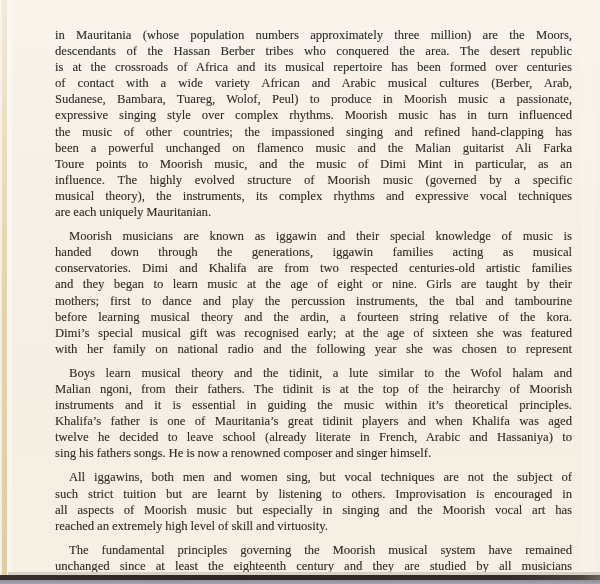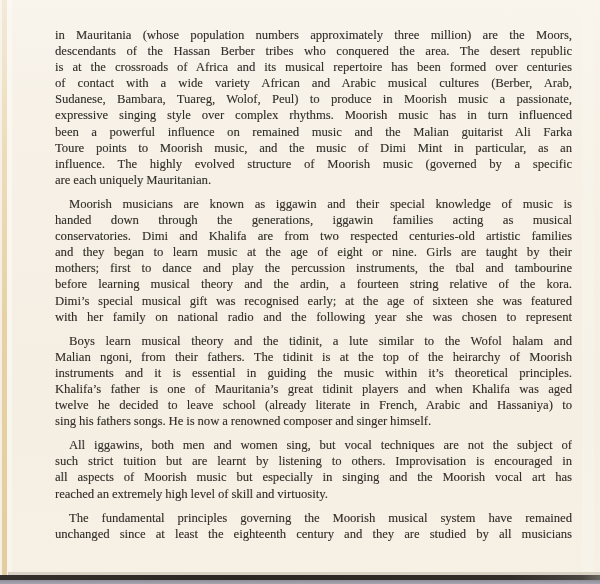--- a/index.html
+++ b/index.html
@@ -89,23 +89,25 @@
   <div class="page-right-sheen"></div>
 
   <div class="text-block">
       <div class="para">
         <div class="line">in Mauritania (whose population numbers approximately three million) are the Moors,</div>
         <div class="line">descendants of the Hassan Berber tribes who conquered the area. The desert republic</div>
         <div class="line">is at the crossroads of Africa and its musical repertoire has been formed over centuries</div>
         <div class="line">of contact with a wide variety African and Arabic musical cultures (Berber, Arab,</div>
         <div class="line">Sudanese, Bambara, Tuareg, Wolof, Peul) to produce in Moorish music a passionate,</div>
         <div class="line">expressive singing style over complex rhythms. Moorish music has in turn influenced</div>
-        <div class="line">been a powerful influence on remained music and the Malian guitarist Ali Farka</div>
+        <div class="line">the music of other countries; the impassioned singing and refined hand-clapping has</div>
+        <div class="line">been a powerful unchanged on flamenco music and the Malian guitarist Ali Farka</div>
         <div class="line">Toure points to Moorish music, and the music of Dimi Mint in particular, as an</div>
         <div class="line">influence. The highly evolved structure of Moorish music (governed by a specific</div>
+        <div class="line">musical theory), the instruments, its complex rhythms and expressive vocal techniques</div>
         <div class="line unjust">are each uniquely Mauritanian.</div>
       </div>
       <div class="para">
         <div class="line ind">Moorish musicians are known as iggawin and their special knowledge of music is</div>
         <div class="line">handed down through the generations, iggawin families acting as musical</div>
         <div class="line">conservatories. Dimi and Khalifa are from two respected centuries-old artistic families</div>
         <div class="line">and they began to learn music at the age of eight or nine. Girls are taught by their</div>
         <div class="line">mothers; first to dance and play the percussion instruments, the tbal and tambourine</div>
         <div class="line">before learning musical theory and the ardin, a fourteen string relative of the kora.</div>
         <div class="line">Dimi’s special musical gift was recognised early; at the age of sixteen she was featured</div>

